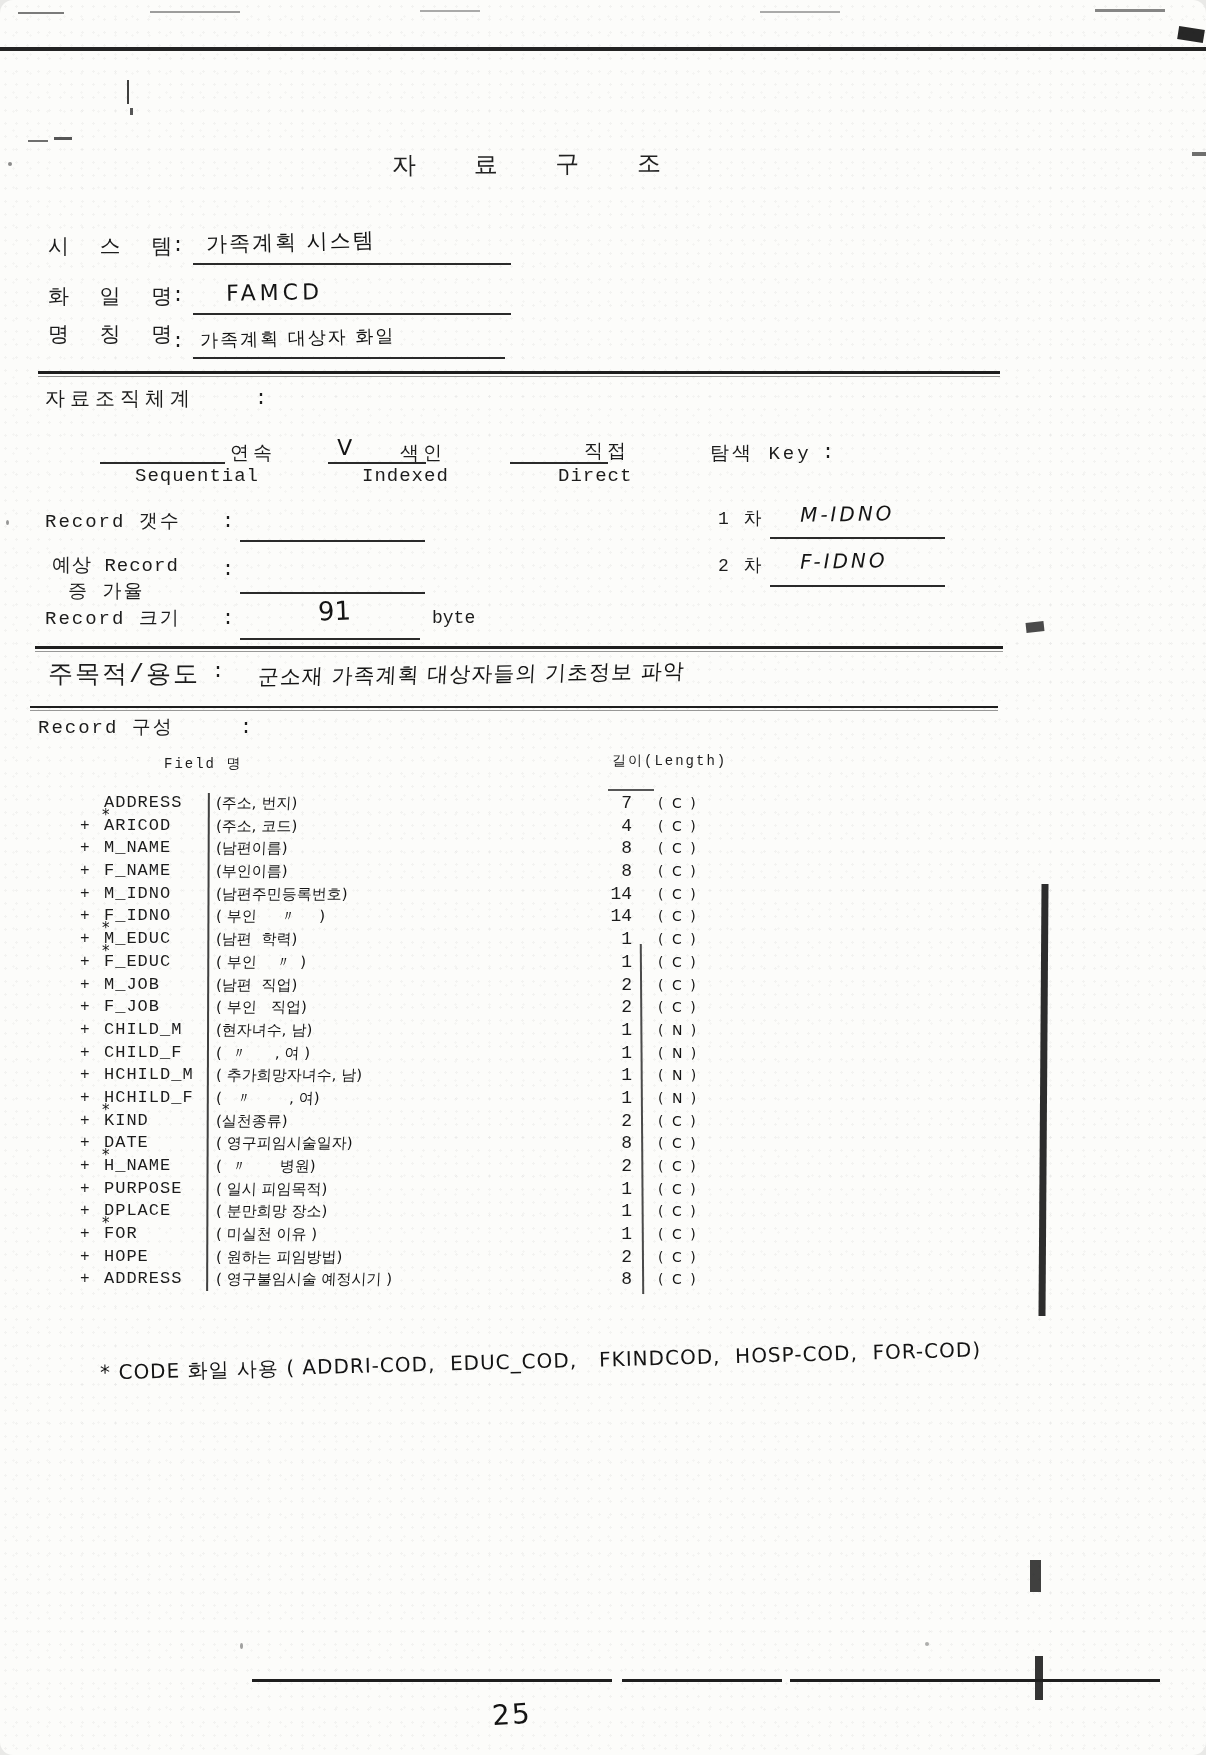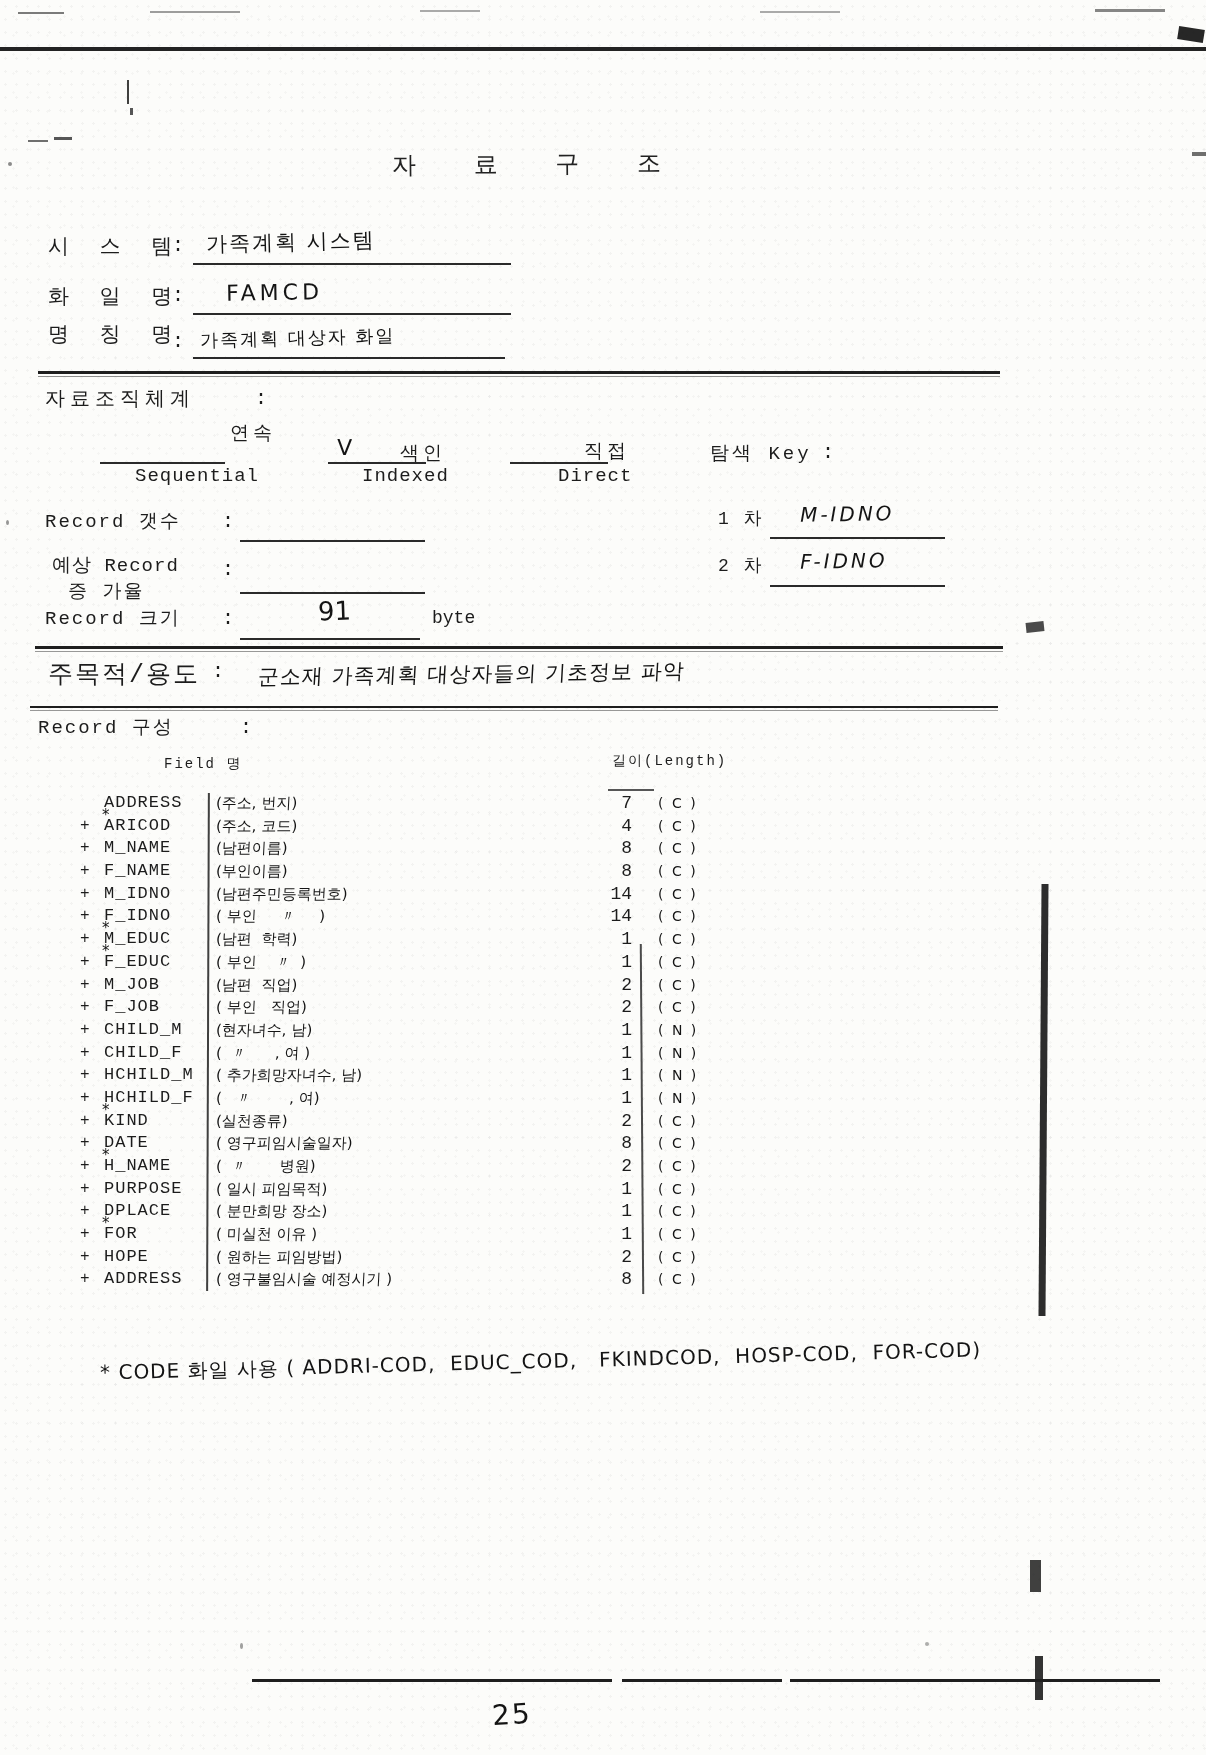--- a/index.html
+++ b/index.html
@@ -5,20 +5,21 @@
   html,body{margin:0;padding:0;}
   body{width:1206px;height:1755px;background:#e9e9e7;}
   .page{
     position:relative;width:1206px;height:1755px;overflow:hidden;
     background-color:#fcfcfa;
     background-image:
       radial-gradient(rgba(40,40,40,0.045) 1px, transparent 1.2px),
       radial-gradient(rgba(40,40,40,0.03) 1px, transparent 1.2px);
     background-size:11px 13px, 17px 19px;
     background-position:0 0, 5px 7px;
+    border-radius:13px;
   }
   .abs{position:absolute;}
   .tw{font-family:"Liberation Mono","DejaVu Sans Mono",monospace;color:#1c1c1c;}
   .hw{font-family:"DejaVu Sans","Liberation Sans",sans-serif;color:#141414;}
   .ul{position:absolute;background:#2a2a2a;height:2px;}
   .rule{position:absolute;background:#1e1e1e;}
   .art{position:absolute;background:#101010;}
   .r-d5{transform:rotate(-0.5deg);}
   .r-1{transform:rotate(-1deg);}
   .r-15{transform:rotate(-1.5deg);}
@@ -94,21 +95,21 @@
   <div class="abs hw hv r-15" style="left:200px;top:326px;font-size:18px;">가족계획 대상자 화일</div>
   <div class="ul" style="left:193px;top:357px;width:312px;"></div>
 
   <div class="rule" style="left:38px;top:371px;width:962px;height:3px;"></div>
   <div class="rule" style="left:38px;top:376px;width:962px;height:1px;opacity:.5;"></div>
 
   <div class="abs tw" style="left:45px;top:385px;font-size:20px;letter-spacing:5px;">자료조직체계</div>
   <div class="abs tw colon" style="left:255px;top:387px;">:</div>
 
   <div class="ul" style="left:100px;top:462px;width:125px;"></div>
-  <div class="abs tw opt-ko" style="left:230px;top:420px;">연속</div>
+  <div class="abs tw opt-ko" style="left:230px;top:440px;">연속</div>
   <div class="abs tw opt-en" style="left:135px;top:465px;">Sequential</div>
 
   <div class="abs hw rp5" style="left:337px;top:435px;font-size:22px;">V</div>
   <div class="ul" style="left:328px;top:462px;width:98px;"></div>
   <div class="abs tw opt-ko" style="left:400px;top:440px;">색인</div>
   <div class="abs tw opt-en" style="left:362px;top:465px;">Indexed</div>
 
   <div class="ul" style="left:510px;top:462px;width:98px;"></div>
   <div class="abs tw opt-ko" style="left:584px;top:438px;">직접</div>
   <div class="abs tw opt-en" style="left:558px;top:465px;">Direct</div>

